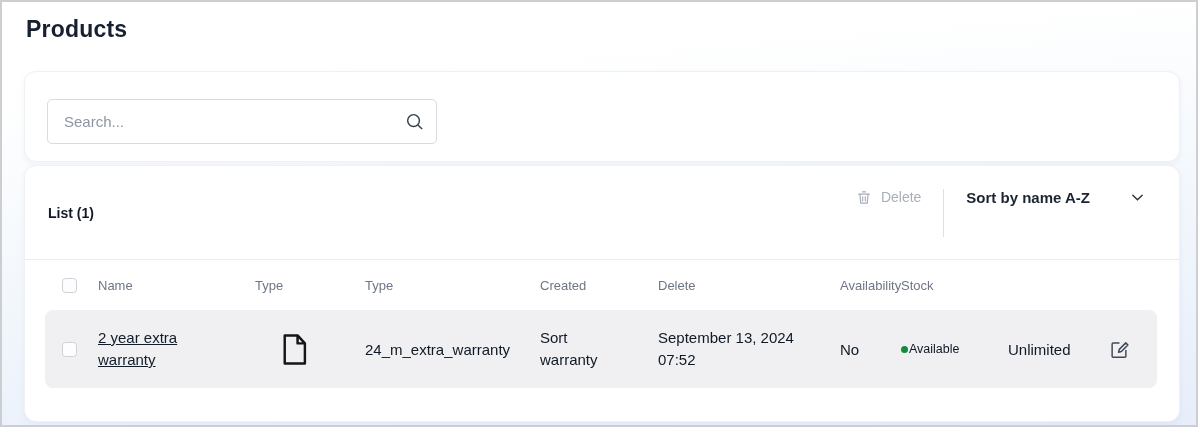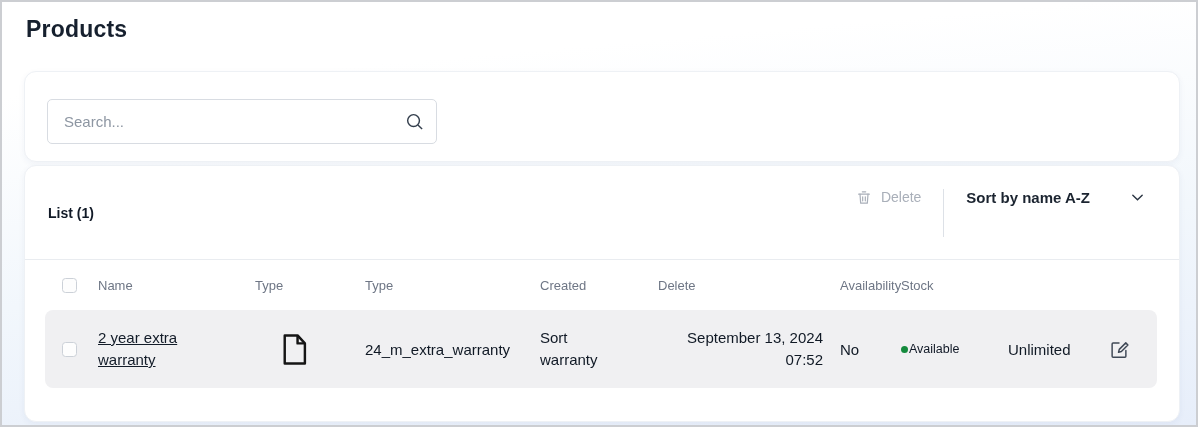--- a/index.html
+++ b/index.html
@@ -57,21 +57,21 @@
   }
   .checkbox {
     width:15px; height:15px; border:1.5px solid #ccd1d8; border-radius:3.5px;
     background:#fdfdfd; cursor:pointer;
   }
   .name-link {
     color:#131c29; text-decoration:underline; max-width:108px;
     display:inline-block; line-height:1.5; cursor:pointer;
   }
   .cell-type { max-width:86px; line-height:1.5; }
-  .cell-created { max-width:165px; line-height:1.5;text-align:right; }
+  .cell-created { max-width:165px; line-height:1.5; }
   .availability { display:flex; align-items:center; gap:1px; font-size:12.5px; color:#101826; }
   .dot { width:7px; height:7px; border-radius:50%; }
   .file-icon-wrap { padding-left:26px; display:flex; }
   .edit-btn { background:none; border:none; cursor:pointer; display:flex; padding:0; }
   svg { display:block; }
 </style>
 </head>
 <body>
 
 <div class="frame">

